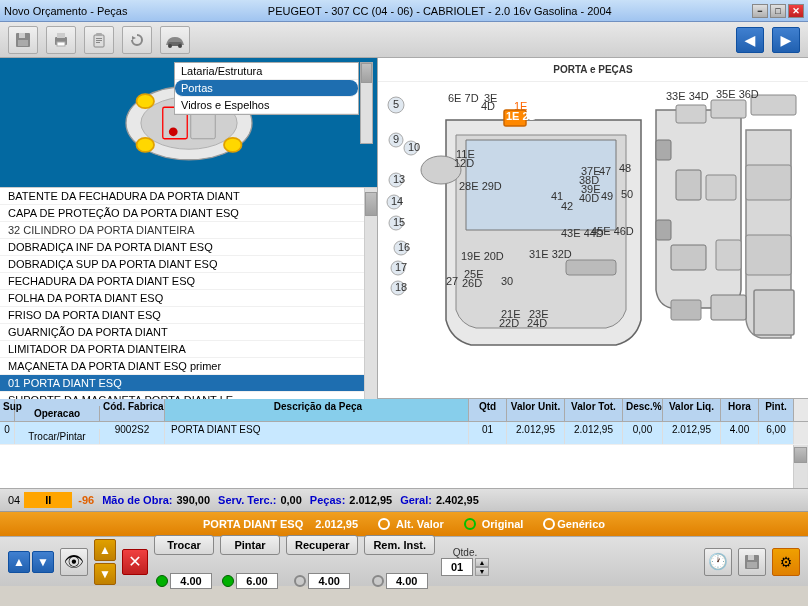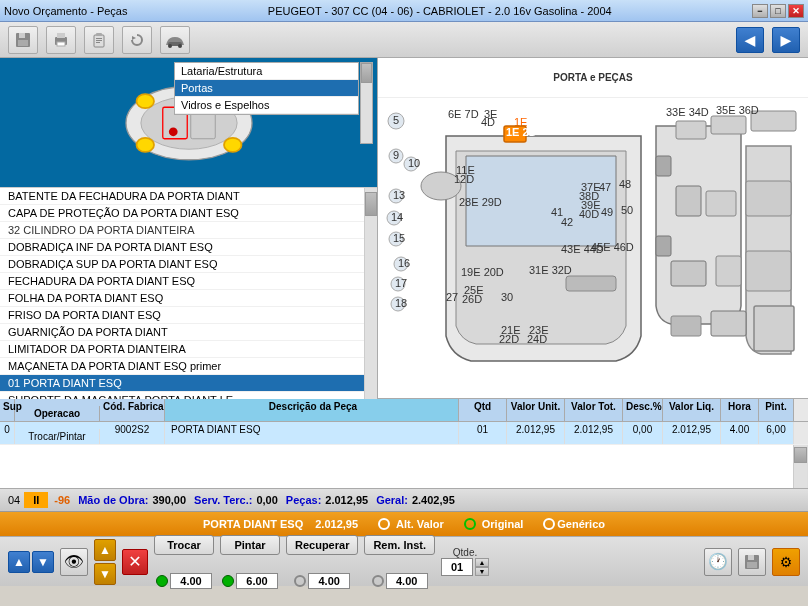--- a/index.html
+++ b/index.html
@@ -54,39 +54,39 @@
     .car-svg { width: 140px; height: 110px; }
 
     
     .cat-panel {
       position: absolute; top: 4px; right: 4px; width: 185px;
       border: 1px solid #aaa; background: white;
     }
     .cat-item {
       padding: 2px 6px; cursor: pointer; border-bottom: 1px solid #eee;
     }
-    .cat-item.selected { background: #1e6eb0; color: white; }
+    .cat-item.selected { background: #1e6eb0; color: white; border-radius: 8px; }
 
     
     .parts-list {
       flex: 1; background: white; overflow-y: auto; border-bottom: 1px solid #ccc;
     }
     .part-item {
       padding: 2px 8px; cursor: pointer; border-bottom: 1px solid #f0f0f0;
       white-space: nowrap; overflow: hidden; text-overflow: ellipsis;
     }
     .part-item.selected { background: #1e6eb0; color: white; }
     .part-item.numbered { color: #333; }
 
     
     .diagram-panel {
       flex: 1; background: white; position: relative; overflow: hidden;
     }
     .diagram-title {
-      text-align: center; font-weight: bold; font-size: 10px; padding: 14px; color: #333;
+      text-align: center; font-weight: bold; font-size: 10px; padding: 6px; color: #333;
       border-bottom: 1px solid #eee;
     }
     .diagram-area {
       width: 100%; height: calc(100% - 20px); display: flex; align-items: center; justify-content: center;
     }
 
     
     .table-area {
       height: 90px; background: white; border-top: 1px solid #aaa;
       display: flex; flex-direction: column;
@@ -105,21 +105,21 @@
       padding: 2px 3px; border-right: 1px solid #ddd; font-size: 10px;
       text-align: center; overflow: hidden; white-space: nowrap;
     }
     .td.desc { text-align: left; }
 
     
     .col-sup { width: 15px; }
     .col-op { width: 85px; margin-top: 7px; }
     .col-fab { width: 65px; }
     .col-desc { flex: 1; min-width: 120px; padding-left: 6px; }
-    .col-qtd { width: 48px; }
+    .col-qtd { width: 38px; }
     .col-vunit { width: 58px; }
     .col-vtot { width: 58px; }
     .col-desc2 { width: 40px; }
     .col-vliq { width: 58px; }
     .col-hora { width: 38px; }
     .col-pint { width: 35px; }
     .col-scr { width: 14px; background: #e8e8e8; }
 
     
     .status-bar {
@@ -466,21 +466,21 @@
     <div style="flex:1;"></div>
     <div class="col-scr" style="border-left:1px solid #ccc;background:#e0e0e0;">
       <div style="width:100%;height:16px;background:linear-gradient(to bottom,#c0c0c0,#a0a0a0);border:1px solid #999;margin-top:2px;"></div>
     </div>
   </div>
 </div>
 
 <div class="status-bar">
   <div class="status-item">
     <span>04</span>
-    <span style="display:inline-block;width:24px;height:16px;background:orange;text-align:center;line-height:16px;font-weight:bold;font-size:11px;">II</span>
+    <span style="display:inline-block;width:48px;height:16px;background:orange;text-align:center;line-height:16px;font-weight:bold;font-size:11px;">II</span>
     <span style="color:#e06000;font-weight:bold;margin-left:2px;">-96</span>
   </div>
   <div class="status-item">
     <span style="color:#0000cc;font-weight:bold;">Mão de Obra:</span>
     <span style="font-weight:bold;">390,00</span>
   </div>
   <div class="status-item">
     <span style="color:#0000cc;font-weight:bold;">Serv. Terc.:</span>
     <span style="font-weight:bold;">0,00</span>
   </div>

